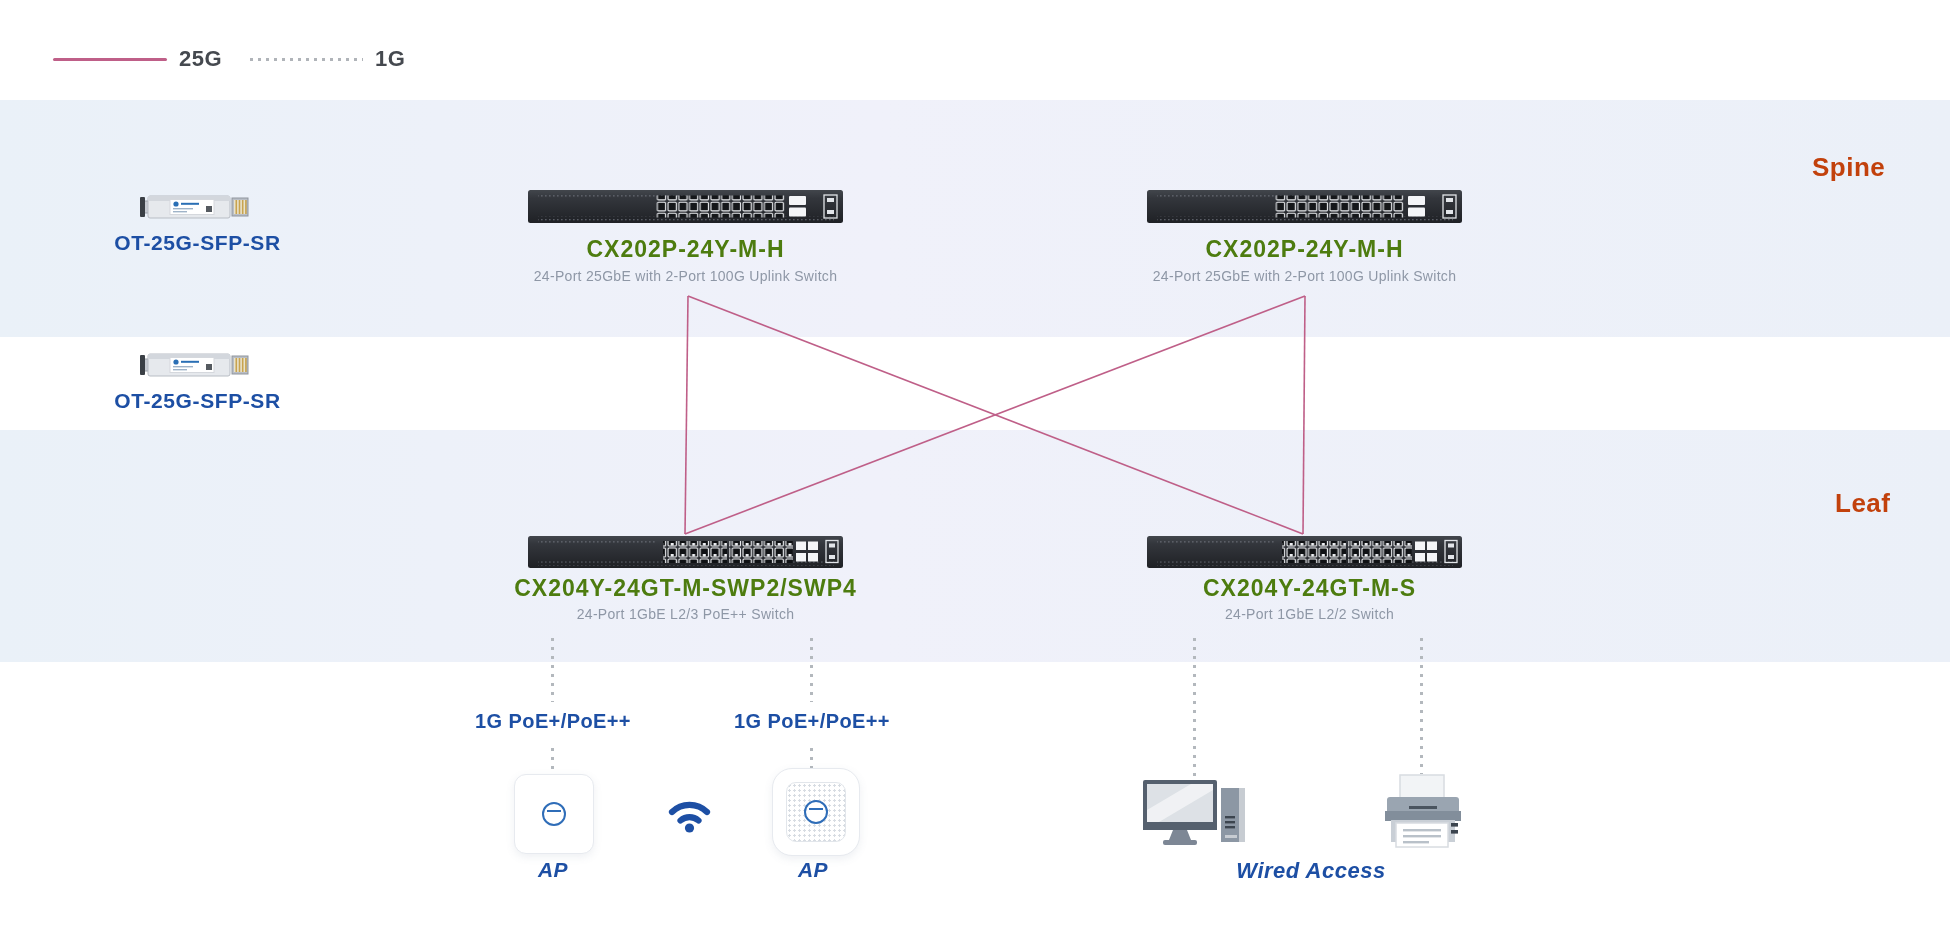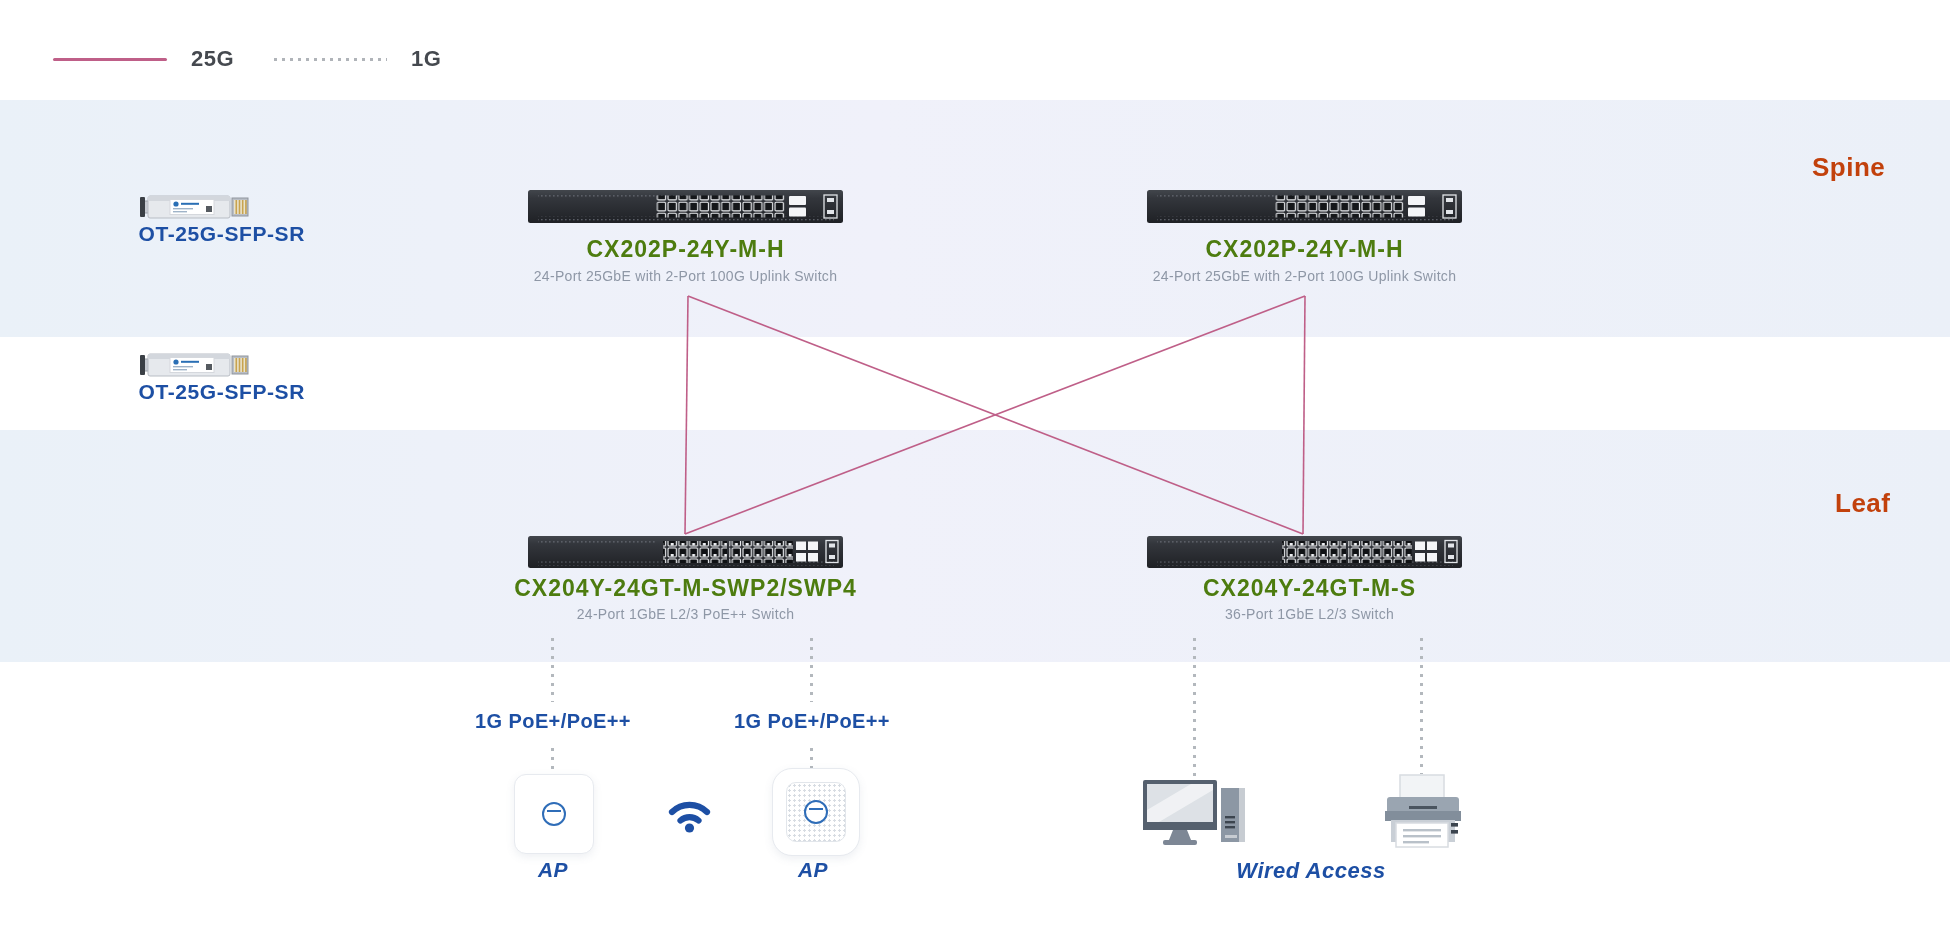--- a/index.html
+++ b/index.html
@@ -7,21 +7,21 @@
     width:1950px;height:950px;position:relative;overflow:hidden;
     background:#ffffff;
     font-family:"Liberation Sans",sans-serif;
   }
   .band{position:absolute;left:0;right:0;z-index:0;
     background:linear-gradient(90deg,#eaf1f8 0%,#f0f1fa 45%,#ebf0f8 100%);}
   #band-spine{top:100px;height:237px;}
   #band-leaf{top:430px;height:232px;}
 
   
-  .legend{position:absolute;top:46px;left:53px;display:flex;align-items:center;z-index:3;gap:12px;}
+  .legend{position:absolute;top:46px;left:53px;display:flex;align-items:center;z-index:3;}
   .leg-solid{width:114px;height:3px;border-radius:2px;background:#bf5f88;}
   .leg-dotted{width:113px;height:3px;margin-left:28px;
     background:repeating-linear-gradient(90deg,#b0b4b9 0 3px,transparent 3px 8px);}
   .leg-label{font-size:22px;font-weight:700;color:#45494f;margin-left:12px;letter-spacing:.5px;}
 
   
   .layer-label{position:absolute;z-index:3;font-size:26px;font-weight:700;color:#c2410c;letter-spacing:.5px;}
   #spine-label{top:152px;left:1812px;}
   #leaf-label{top:488px;left:1835px;}
 
@@ -33,21 +33,21 @@
 
   
   .group{position:absolute;z-index:2;}
   .model-name{position:absolute;left:50%;transform:translateX(-50%);white-space:nowrap;
     font-size:23px;font-weight:700;color:#4d7c0f;letter-spacing:1px;}
   .model-desc{position:absolute;left:50%;transform:translateX(-50%);white-space:nowrap;
     font-size:14px;font-weight:400;color:#8e97a6;letter-spacing:.3px;}
 
   .sfp-group{width:215px;text-align:center;}
   .sfp-group svg{display:block;margin:0 auto;}
-  .sfp-name{font-size:21px;font-weight:700;color:#1d4fa4;letter-spacing:.6px;white-space:nowrap;text-align:right;}
+  .sfp-name{font-size:21px;font-weight:700;color:#1d4fa4;letter-spacing:.6px;margin-top:9px;white-space:nowrap;}
 
   .poe-label{position:absolute;z-index:2;transform:translateX(-50%);white-space:nowrap;
     font-size:20px;font-weight:700;color:#1d4fa4;letter-spacing:.4px;}
 
   .ap-device{position:absolute;z-index:2;background:#ffffff;border:1px solid #e7eaef;
     box-shadow:0 3px 8px rgba(90,110,140,.10);display:flex;align-items:center;justify-content:center;}
   #ap-left-device{left:514px;top:774px;width:78px;height:78px;border-radius:12px;}
   #ap-right-device{left:772px;top:768px;width:86px;height:86px;border-radius:20px;}
   .ap-inner{width:58px;height:58px;border-radius:10px;border:1px solid #e2e6eb;
     background-image:radial-gradient(#d7dce2 1.1px,transparent 1.2px);background-size:5px 5px;
@@ -213,21 +213,21 @@
     <rect x="201" y="5" width="64" height="22" fill="url(#rjP)"></rect>
     <rect x="268" y="5.5" width="10" height="8.5" fill="#f4f5f7"></rect>
     <rect x="280" y="5.5" width="10" height="8.5" fill="#f4f5f7"></rect>
     <rect x="268" y="17" width="10" height="8.5" fill="#f4f5f7"></rect>
     <rect x="280" y="17" width="10" height="8.5" fill="#f4f5f7"></rect>
     <rect x="298" y="4.5" width="12" height="22" fill="none" stroke="#e2e5e9" stroke-width="1.3"></rect>
     <rect x="301" y="7.5" width="6" height="4" fill="#e2e5e9"></rect>
     <rect x="301" y="19" width="6" height="4" fill="#e2e5e9"></rect>
   </svg>
   <div class="model-name" style="top:39px;">CX204Y-24GT-M-S</div>
-  <div class="model-desc" style="top:70px;">36-Port 1GbE L2/3 Switch</div>
+  <div class="model-desc" style="top:70px;">24-Port 1GbE L2/2 Switch</div>
 </div>
 
 <div class="poe-label" style="left:553px;top:710px;">1G PoE+/PoE++</div>
 <div class="poe-label" style="left:812px;top:710px;">1G PoE+/PoE++</div>
 
 <div class="ap-device" id="ap-left-device">
   <div class="ap-logo"></div>
 </div>
 <div class="device-caption" style="left:553px;top:858px;">AP</div>
 

